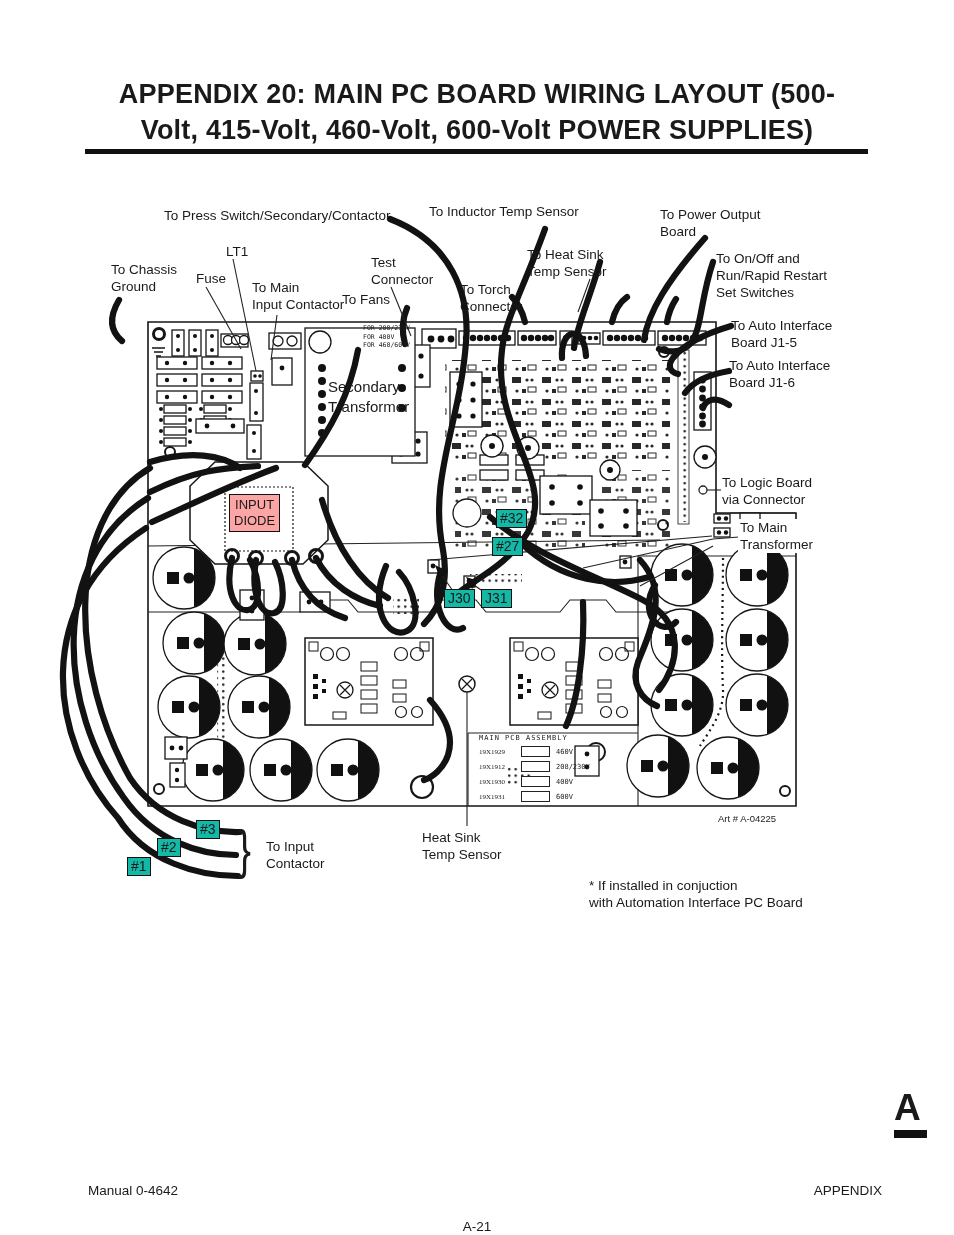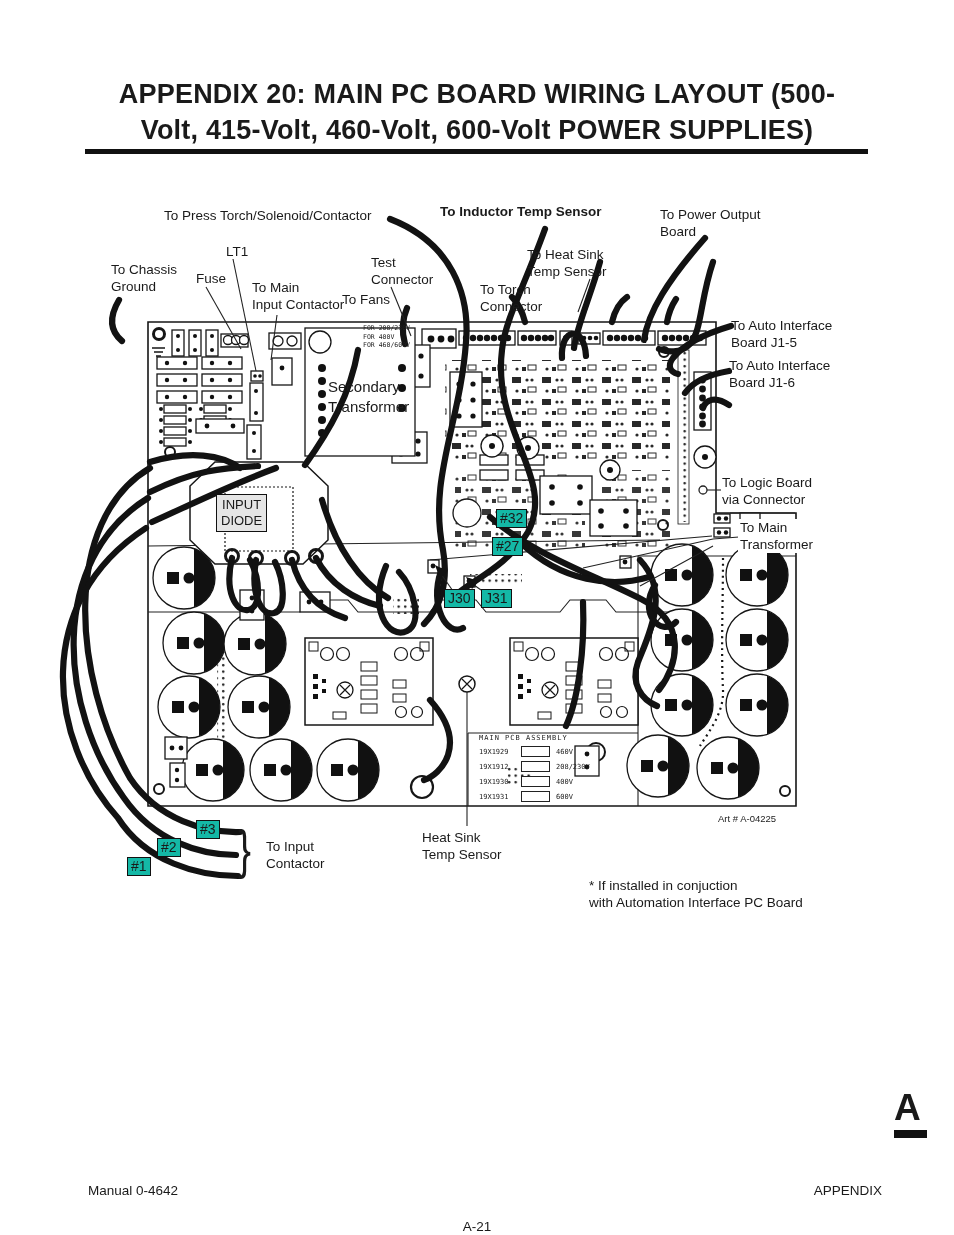--- a/index.html
+++ b/index.html
@@ -8,29 +8,29 @@
   .title{position:absolute;top:76px;left:0;width:100%;text-align:center;
          font-weight:bold;font-size:27px;line-height:36px;letter-spacing:.2px;white-space:pre-line;}
   .title-rule{position:absolute;left:85px;top:149px;width:783px;height:5px;background:#111;}
   .lbl{position:absolute;font-size:13.5px;line-height:17px;white-space:pre-line;}
   .ctr{text-align:center;}
   .onboard{background:#fff;padding:0 2px;}
   .boxlbl{position:absolute;border:1.6px solid #111;background:#14b8a6;padding:0 3px;
           font-size:14px;line-height:17px;white-space:nowrap;}
   .brace{position:absolute;left:238px;top:818px;font-size:54px;font-weight:400;
          transform:scaleX(.72);transform-origin:left top;}
-  .diode-lbl{position:absolute;left:216px;top:494px;border:1.4px solid #111;background:#e5e5e5;
+  .diode-lbl{position:absolute;left:229px;top:494px;border:1.4px solid #111;background:#fca5a5;
              padding:2px 4px;font-size:13px;line-height:16px;text-align:center;white-space:pre-line;}
   .silk{position:absolute;font-family:"DejaVu Sans Mono",monospace;font-size:6.5px;
         line-height:8.5px;white-space:pre-line;color:#222;}
   .legend{position:absolute;left:479px;top:734px;font-family:"DejaVu Sans Mono",monospace;
           font-size:7px;color:#222;}
   .legend .t{letter-spacing:1px;margin-bottom:3px;}
   .legend .row{display:flex;align-items:center;gap:6px;margin-top:4px;}
-  .legend .part{width:36px;}
+  .legend .part{width:36px;font-family:Liberation Serif, serif;}
   .legend .vbox{width:27px;height:9px;border:1px solid #222;background:#fff;}
   .art{position:absolute;left:718px;top:813px;font-size:9.5px;color:#222;}
   .note{position:absolute;left:589px;top:877px;font-size:13.5px;line-height:17px;white-space:pre-line;}
   .footer{position:absolute;top:1183px;font-size:13.5px;}
   .f-left{left:88px;} .f-center{left:0;width:100%;text-align:center;margin-top:36px;} .f-right{right:72px;}
   .atab{position:absolute;left:894px;top:1088px;font-size:37px;font-weight:bold;line-height:40px;}
   .abar{position:absolute;left:894px;top:1130px;width:33px;height:8px;background:#111;}
   svg{position:absolute;left:0;top:0;}
   .wire{fill:none;stroke:#121212;stroke-width:6.2;stroke-linecap:round;}
   .thin{fill:none;stroke:#222;stroke-width:1.1;}
@@ -437,37 +437,40 @@
       <polygon points="435,565 447,571 440,579" fill="#111"></polygon>
       <path class="thin" d="M481,590 L474,585"></path>
       <polygon points="466,577 479,581 472,589" fill="#111"></polygon>
     </g>
   </svg>
 
   <div class="title">APPENDIX 20:  MAIN PC BOARD WIRING LAYOUT (500-
 Volt, 415-Volt, 460-Volt, 600-Volt POWER SUPPLIES)</div>
   <div class="title-rule"></div>
 
-  <div class="lbl" style="left:164px;top:207px;">To Press Torch/Solenoid/Contactor</div>
-  <div class="lbl" style="left:440px;top:203px;font-weight:bold;">To Inductor Temp Sensor</div>
+  <div class="lbl" style="left:164px;top:207px;">To Press Switch/Secondary/Contactor</div>
+  <div class="lbl" style="left:429px;top:203px;">To Inductor Temp Sensor</div>
   <div class="lbl" style="left:660px;top:206px;">To Power Output
 Board</div>
   <div class="lbl" style="left:111px;top:261px;">To Chassis
 Ground</div>
   <div class="lbl" style="left:226px;top:243px;">LT1</div>
   <div class="lbl" style="left:196px;top:270px;">Fuse</div>
   <div class="lbl" style="left:252px;top:279px;">To Main
 Input Contactor</div>
   <div class="lbl" style="left:371px;top:254px;">Test
 Connector</div>
   <div class="lbl" style="left:342px;top:291px;">To Fans</div>
-  <div class="lbl" style="left:480px;top:281px;">To Torch
+  <div class="lbl" style="left:460px;top:281px;">To Torch
 Connector</div>
   <div class="lbl" style="left:527px;top:246px;">To Heat Sink
 Temp Sensor</div>
+  <div class="lbl" style="left:716px;top:250px;">To On/Off and
+Run/Rapid Restart
+Set Switches</div>
   <div class="lbl" style="left:731px;top:317px;">To Auto Interface
 Board J1-5</div>
   <div class="lbl" style="left:729px;top:357px;">To Auto Interface
 Board J1-6</div>
   <div class="lbl" style="left:722px;top:474px;">To Logic Board
 via Connector</div>
   <div class="lbl onboard" style="left:738px;top:519px;">To Main
 Transformer</div>
   <div class="lbl" style="left:266px;top:838px;">To Input
 Contactor</div>

